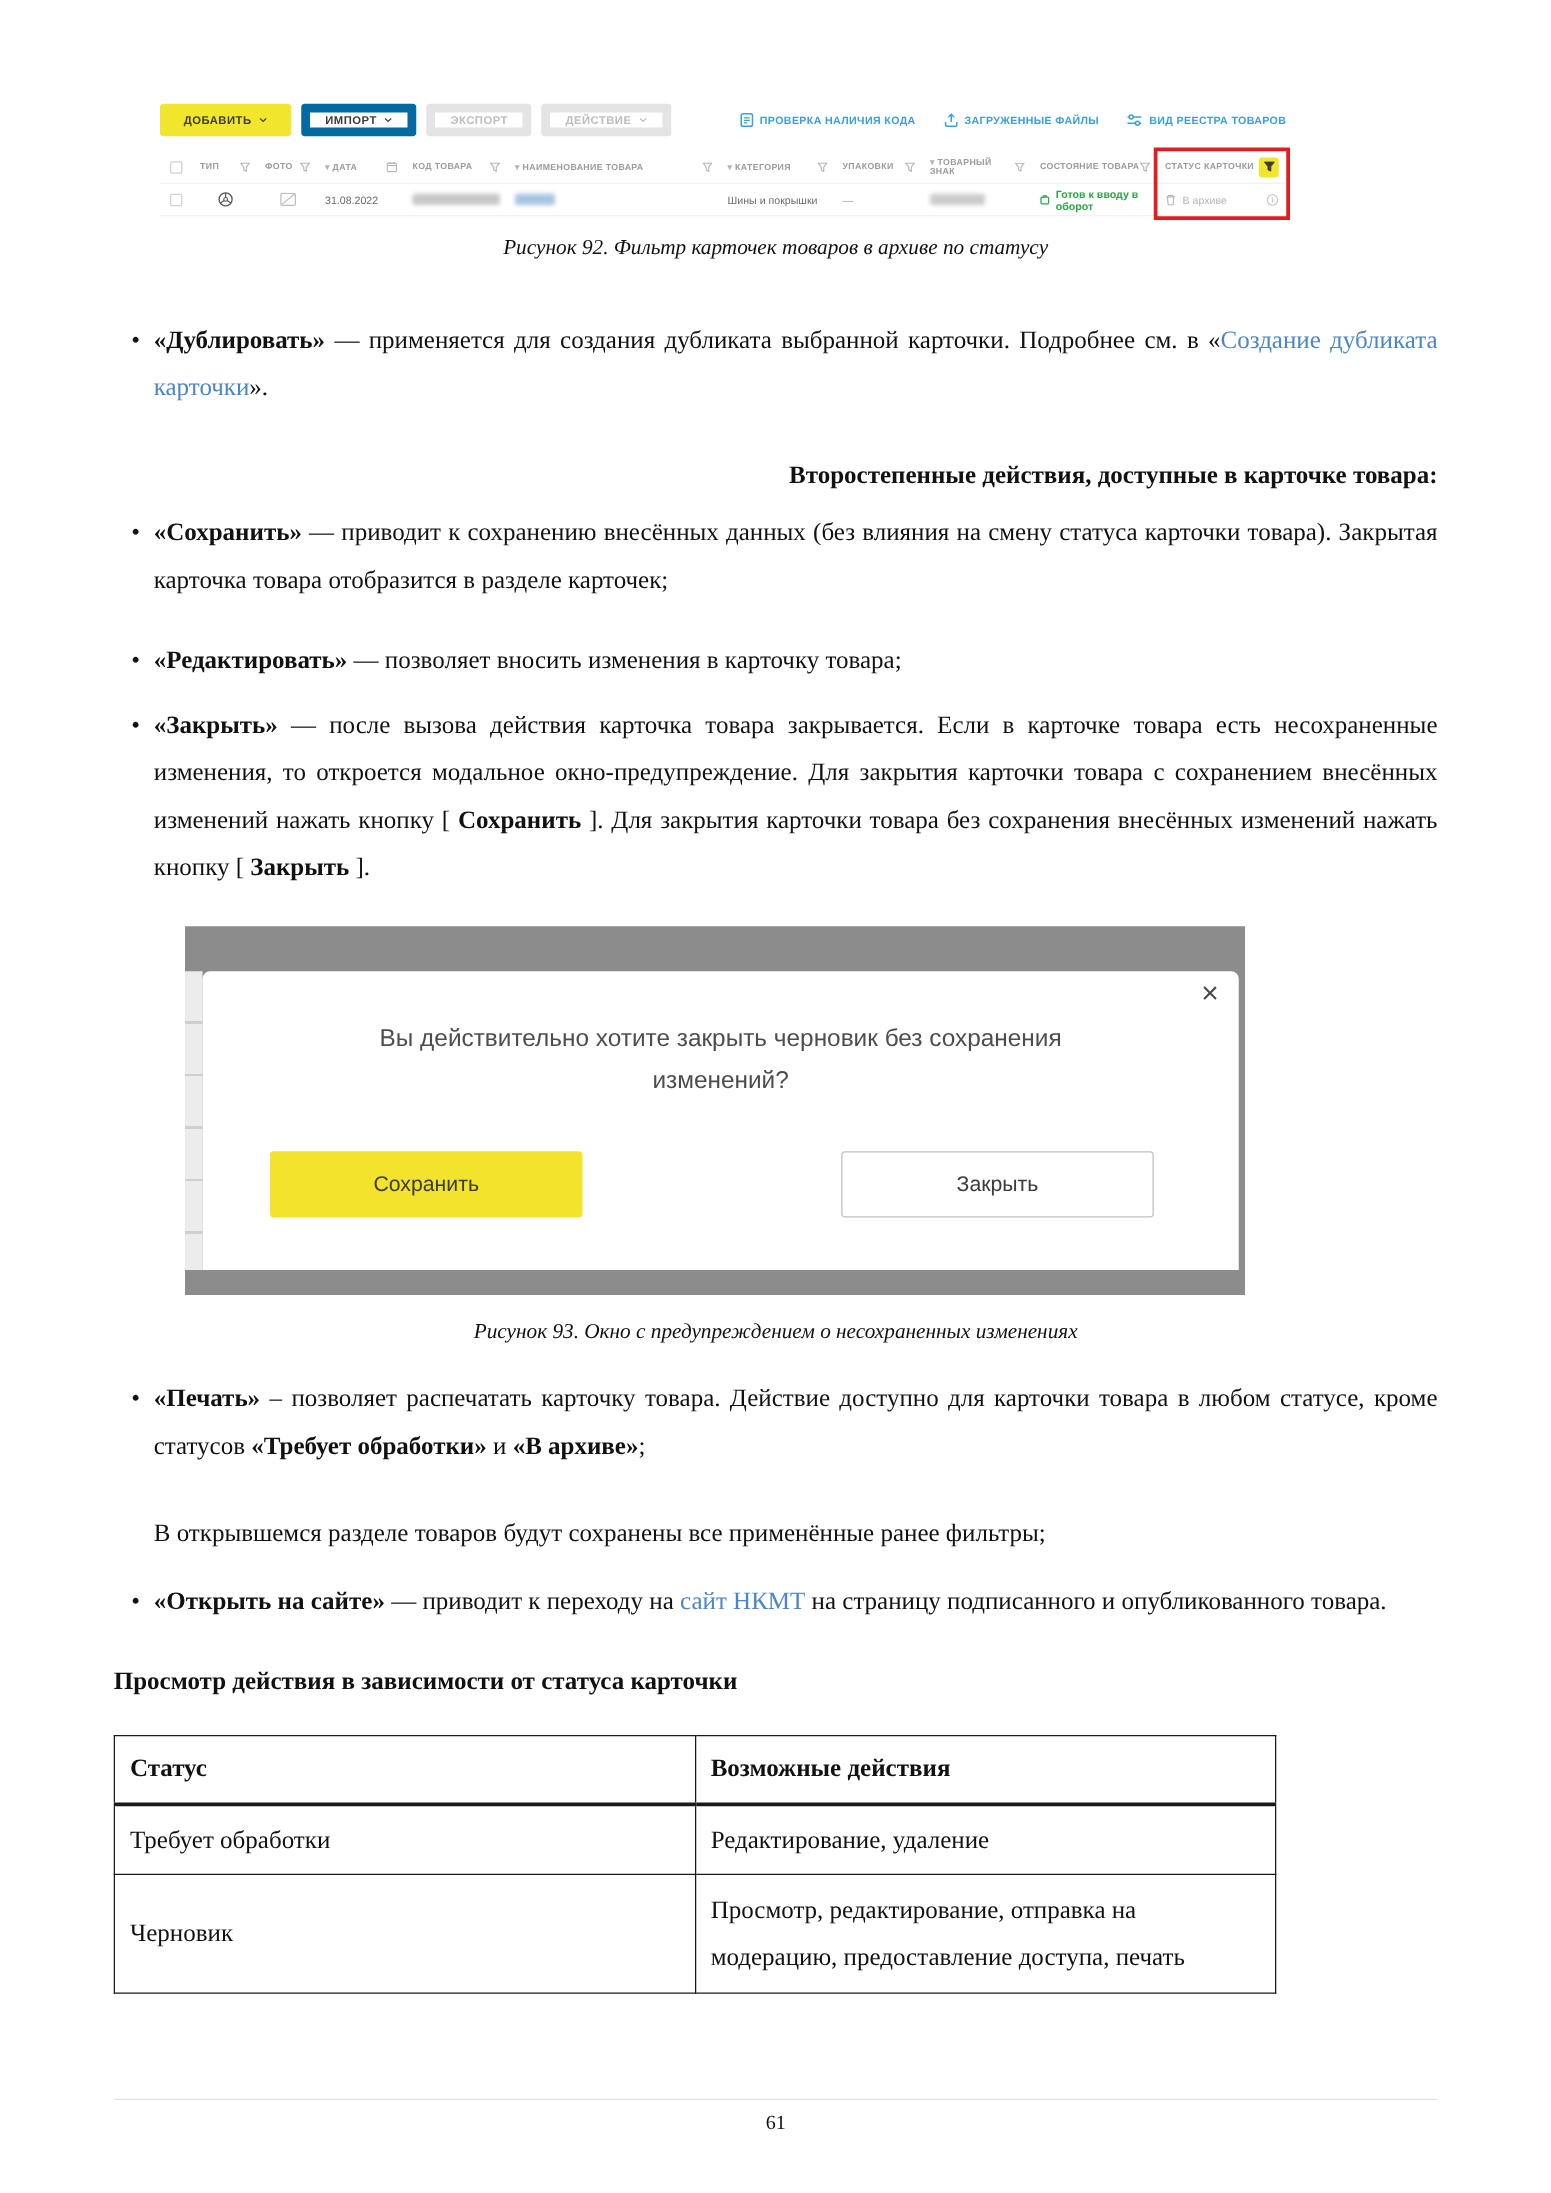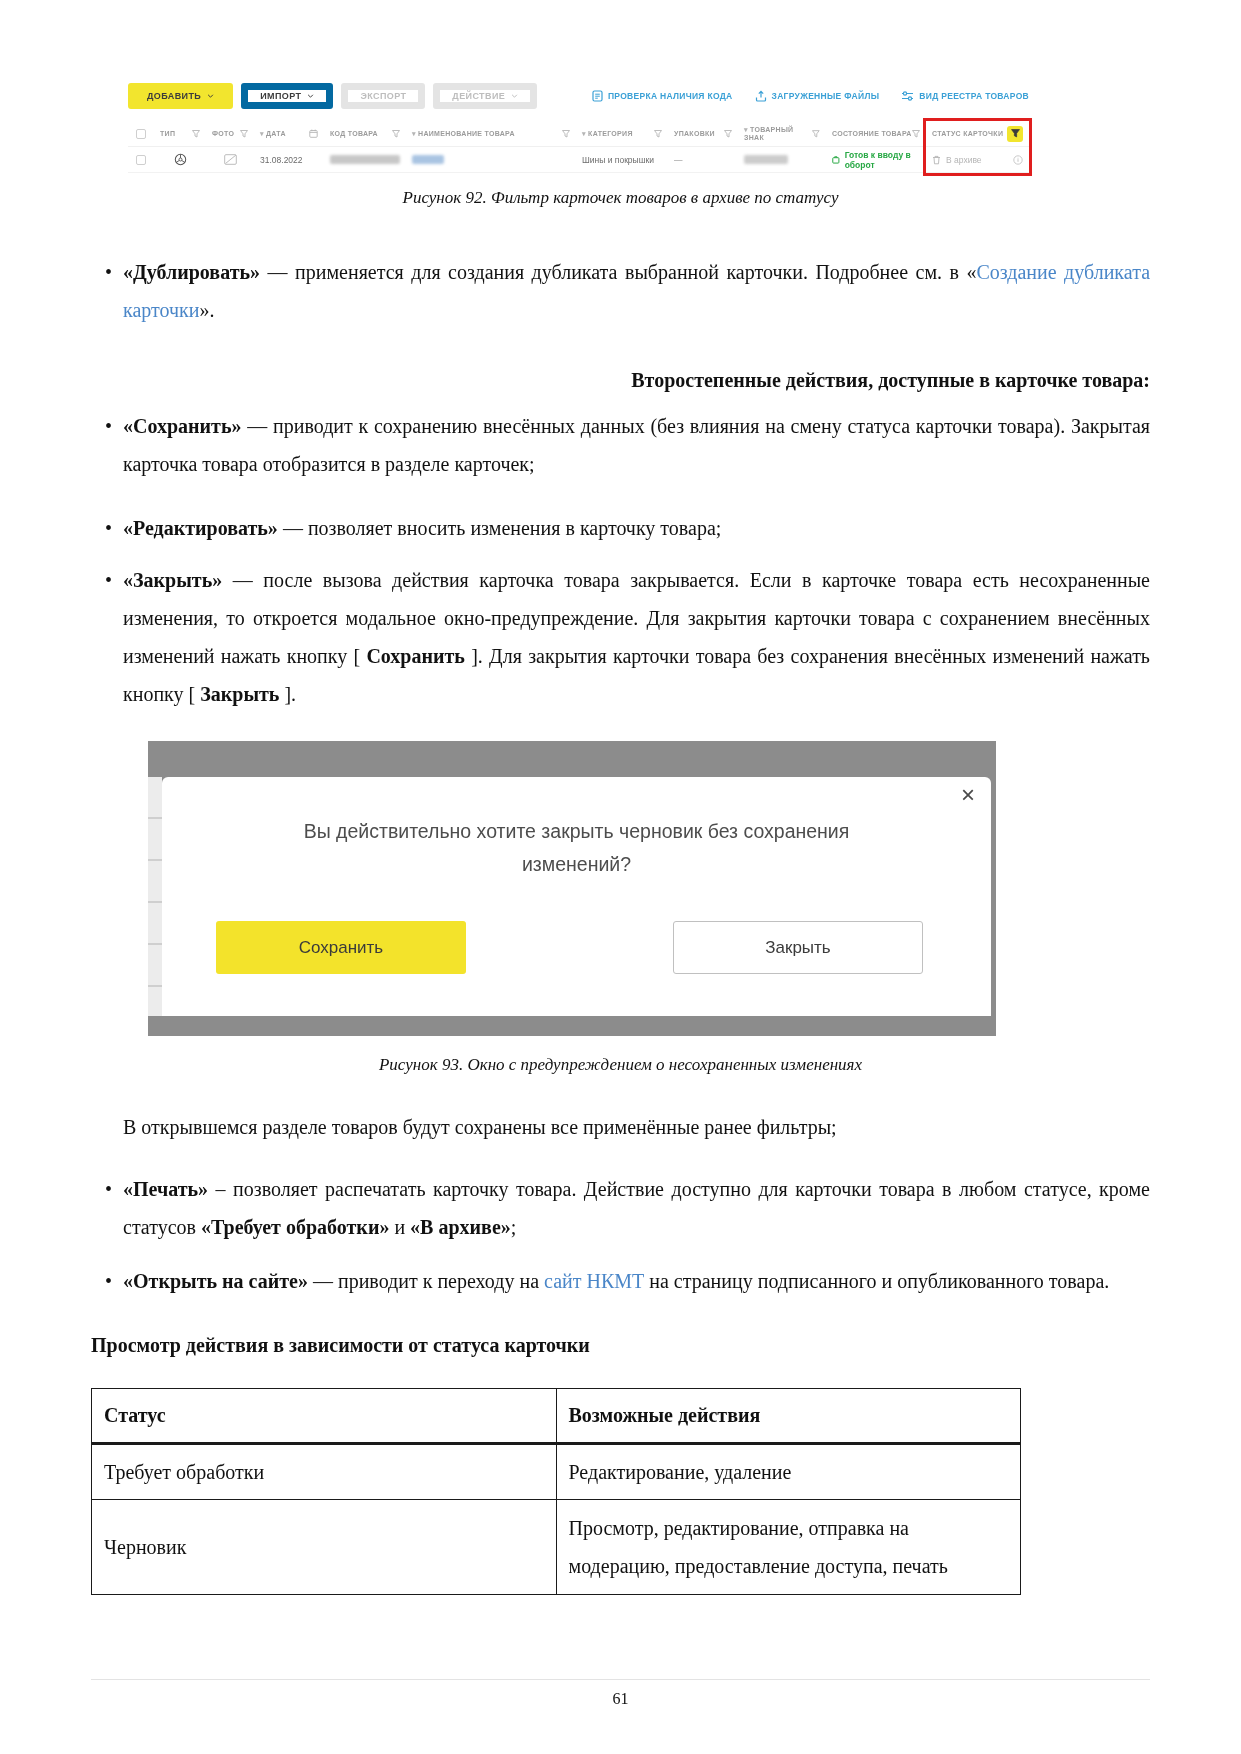--- a/index.html
+++ b/index.html
@@ -294,23 +294,23 @@
       <div class="modal-msg">Вы действительно хотите закрыть черновик без сохранения изменений?</div>
       <div class="modal-btns">
         <div class="mbtn save">Сохранить</div>
         <div class="mbtn closeb">Закрыть</div>
       </div>
     </div>
   </div>
 
   <div class="fig-caption" style="margin-top:18px;">Рисунок 93. Окно с предупреждением о несохраненных изменениях</div>
 
+  <div class="doc-text bullet" style="margin-top:24px;"><span class="seg-b">«Печать»</span><span> – позволяет распечатать карточку товара. Действие доступно для карточки товара в любом статусе, кроме статусов </span><span class="seg-b">«Требует обработки»</span><span> и </span><span class="seg-b">«В архиве»</span><span>;</span></div>
+
   <div class="doc-text" style="margin-top:32px; margin-left:32px;">В открывшемся разделе товаров будут сохранены все применённые ранее фильтры;</div>
-
-  <div class="doc-text bullet" style="margin-top:24px;"><span class="seg-b">«Печать»</span><span> – позволяет распечатать карточку товара. Действие доступно для карточки товара в любом статусе, кроме статусов </span><span class="seg-b">«Требует обработки»</span><span> и </span><span class="seg-b">«В архиве»</span><span>;</span></div>
   <div class="doc-text bullet" style="margin-top:16px;"><span class="seg-b">«Открыть на сайте»</span><span> — приводит к переходу на </span><span class="seg-link">сайт НКМТ</span><span> на страницу подписанного и опубликованного товара.</span></div>
 
   <div class="doc-heading" style="margin-top:32px;">Просмотр действия в зависимости от статуса карточки</div>
 
   <table class="stable">
     <colgroup>
         <col class="cA">
         <col class="cB">
       </colgroup>
     <tbody>

